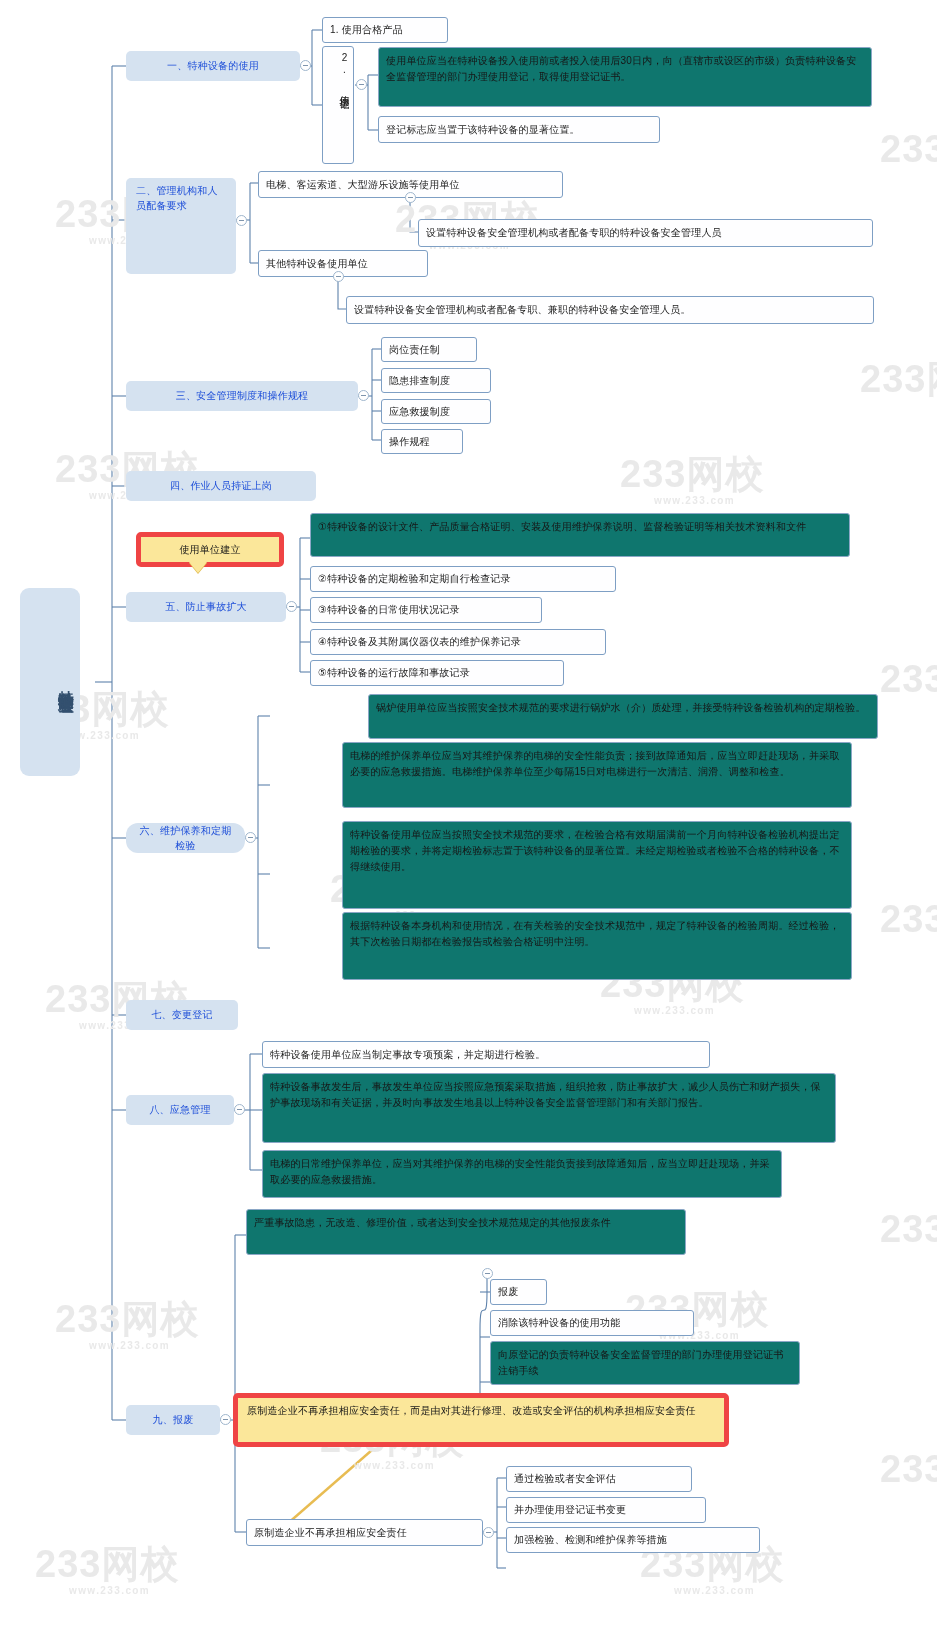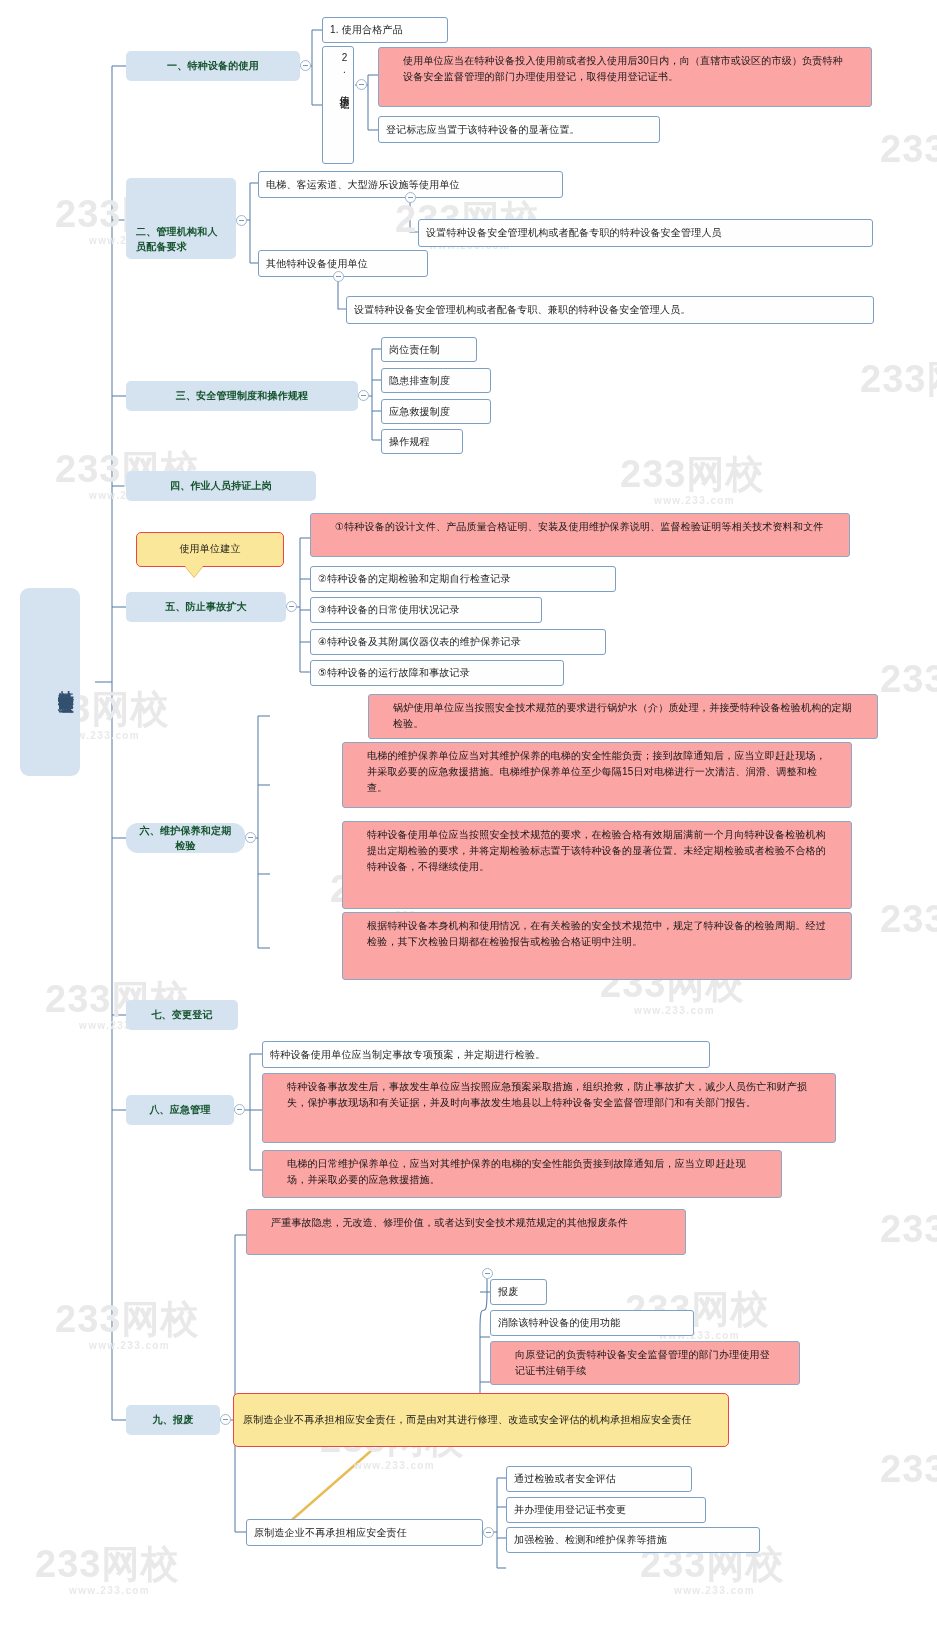--- a/index.html
+++ b/index.html
@@ -28,24 +28,23 @@
     font-size: 10px;
     line-height: 1.52;
     letter-spacing: 0.2px;
     color: #2e4a6b;
     z-index: 4;
   }
   
   .n-branch {
     background: #d5e2f0;
     border-radius: 5px;
-    color: #14532d;
+    color: #1d4ed8;
     padding: 5px 10px;
     border: none;
-    font-weight: bold;
   }
   
   .n-root {
     background: #d5e2f0;
     border-radius: 9px;
     color: #33506f;
     font-size: 15.5px;
     font-weight: bold;
     letter-spacing: 1px;
     writing-mode: vertical-rl;
@@ -58,51 +57,51 @@
   
   .n-leaf {
     background: #fefeff;
     border: 1px solid #7e9fc4;
     border-radius: 3px;
     color: #1b1b1b;
     padding: 3px 7px;
   }
   
   .n-para {
-    background: #fca5a5;
+    background: #0f766e;
     border: 1px solid #8ba7c6;
     border-radius: 3px;
     color: #161616;
-    padding: 5px 24px;
+    padding: 5px 7px;
     align-items: flex-start;
     line-height: 1.62;
   }
   
   .n-vert {
     background: #fefeff;
     border: 1px solid #7e9fc4;
     border-radius: 3px;
     color: #1b1b1b;
     writing-mode: vertical-rl;
     text-orientation: upright;
     justify-content: flex-start;
     align-items: center;
     padding: 5px 3px;
     line-height: 1.18;
     letter-spacing: 1px;
   }
   
   .n-note {
     background: #fbe79a;
-    border: 1px solid #ef4444;
+    border: 5px solid #ef4444;
     border-radius: 5px;
     color: #171717;
     padding: 5px 9px;
     line-height: 1.62;
-    align-items: center;
+    align-items: flex-start;
   }
   .n-note.tail-down::after {
     content: "";
     position: absolute;
     left: 48px; bottom: -11px;
     width: 0; height: 0;
     border-left: 9px solid transparent;
     border-right: 9px solid transparent;
     border-top: 11px solid #fbe79a;
     filter: drop-shadow(0.6px 1px 0 #e0b84a);
@@ -266,21 +265,21 @@
   </div>
   <div class="toggle" style="left:356px; top:79px;"></div>
 
   <div class="node n-para" style="left:378px; top:47px; width:494px; height:60px;">
     <span class="node-text">使用单位应当在特种设备投入使用前或者投入使用后30日内，向（直辖市或设区的市级）负责特种设备安全监督管理的部门办理使用登记，取得使用登记证书。</span>
   </div>
   <div class="node n-leaf" style="left:378px; top:116px; width:282px; height:27px;">
     <span class="node-text">登记标志应当置于该特种设备的显著位置。</span>
   </div>
 
-  <div class="node n-branch" style="left:126px; top:178px; width:110px; height:81px; align-items:flex-end;">
+  <div class="node n-branch" style="left:126px; top:178px; width:110px; height:96px; align-items:flex-start;">
     <span class="node-text">二、管理机构和人员配备要求</span>
   </div>
   <div class="toggle" style="left:236px; top:215px;"></div>
 
   <div class="node n-leaf" style="left:258px; top:171px; width:305px; height:27px;">
     <span class="node-text">电梯、客运索道、大型游乐设施等使用单位</span>
   </div>
   <div class="toggle" style="left:405px; top:192px;"></div>
 
   <div class="node n-leaf" style="left:418px; top:219px; width:455px; height:28px;">

